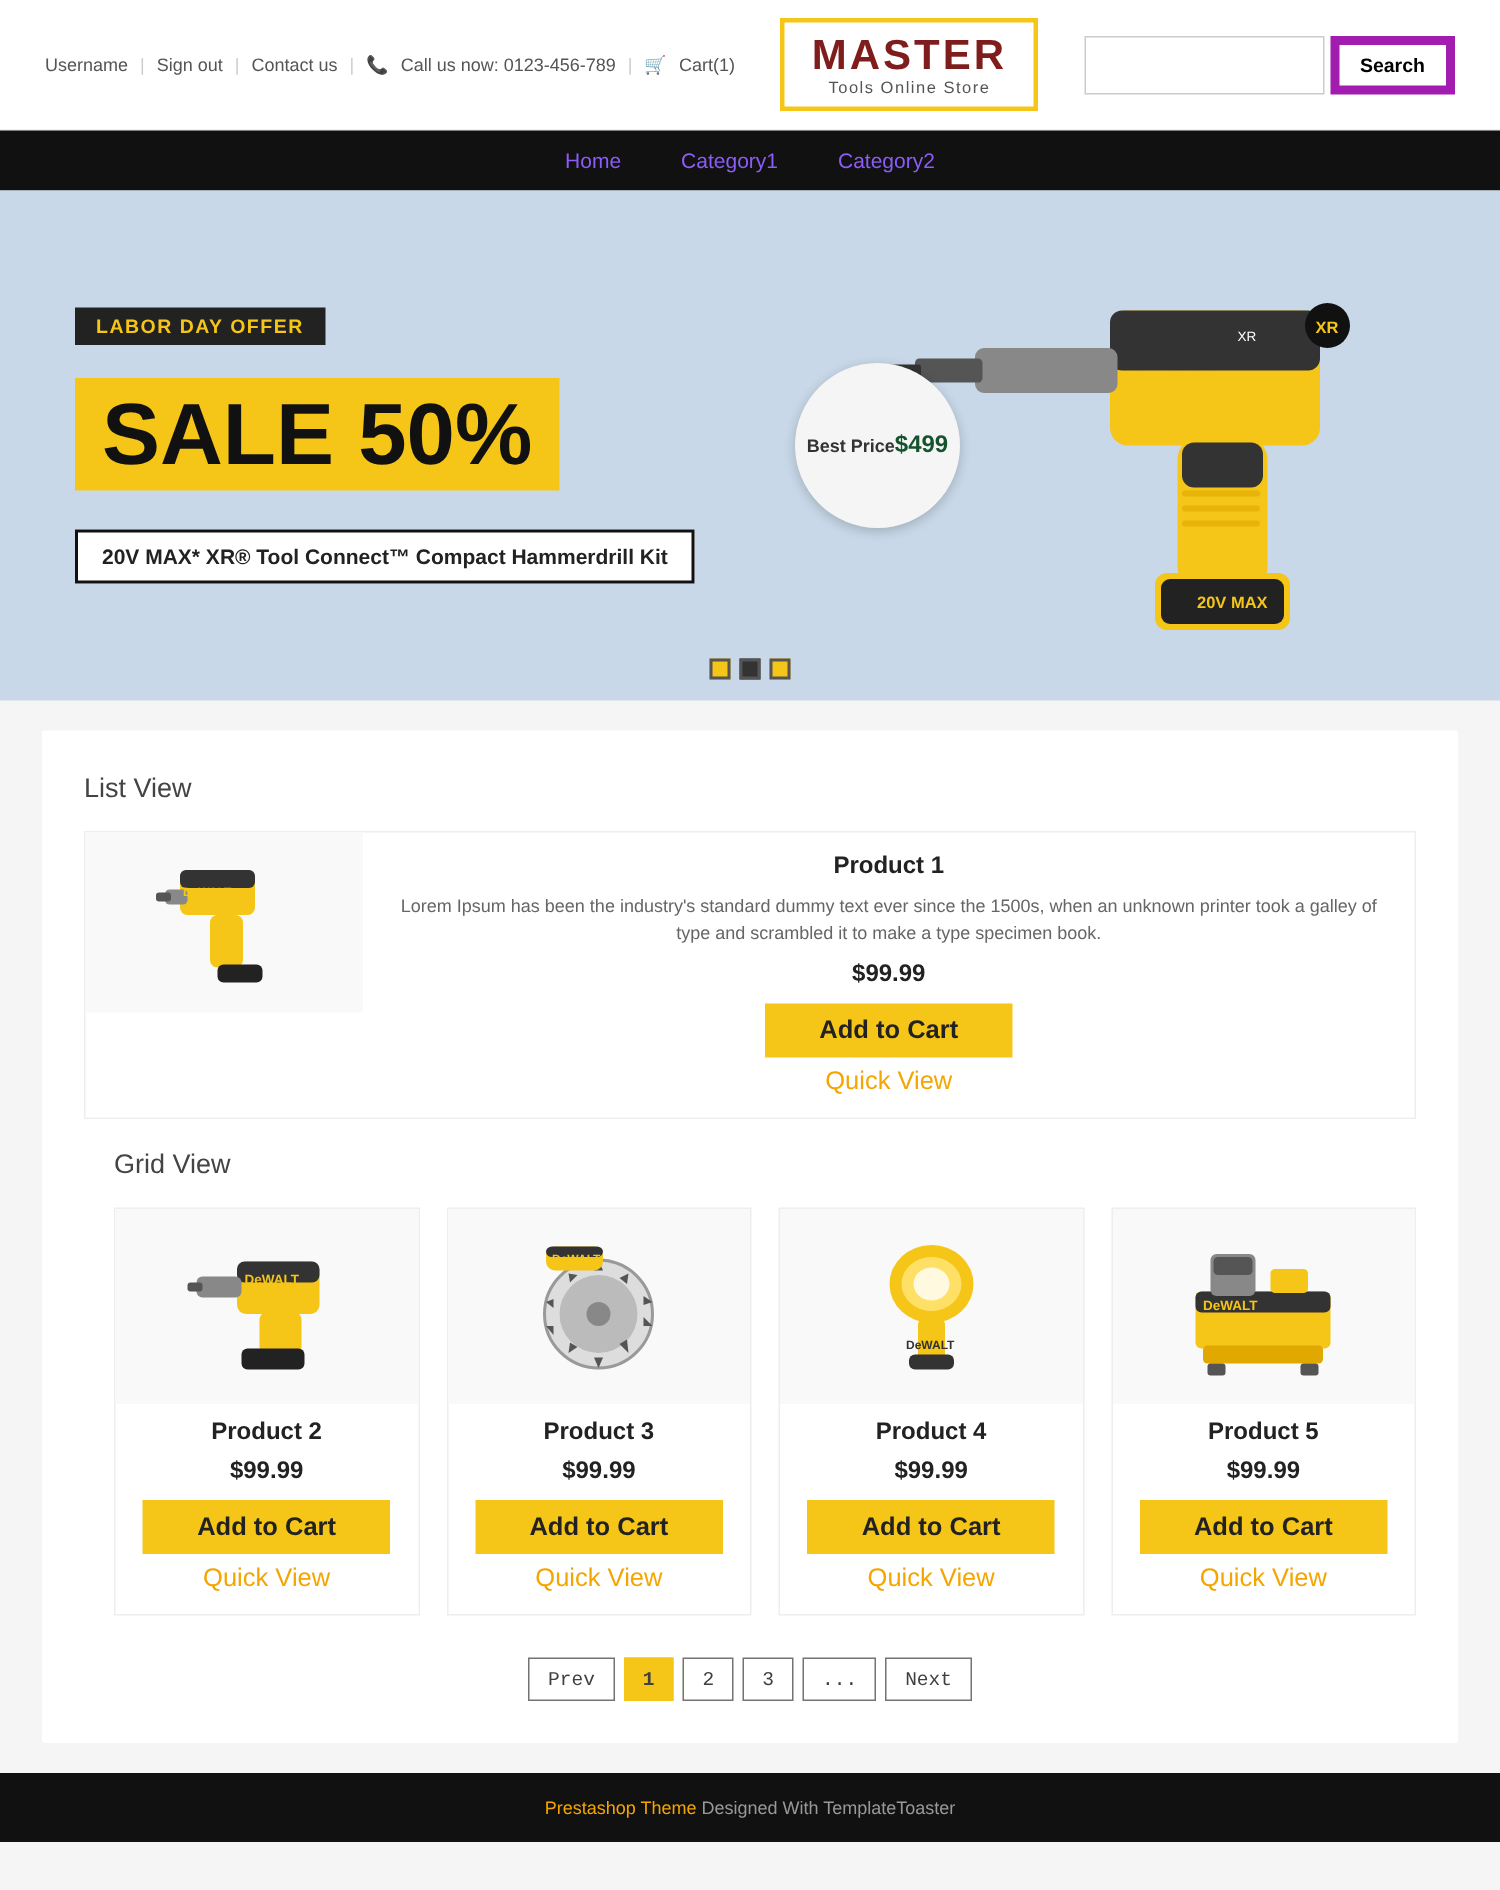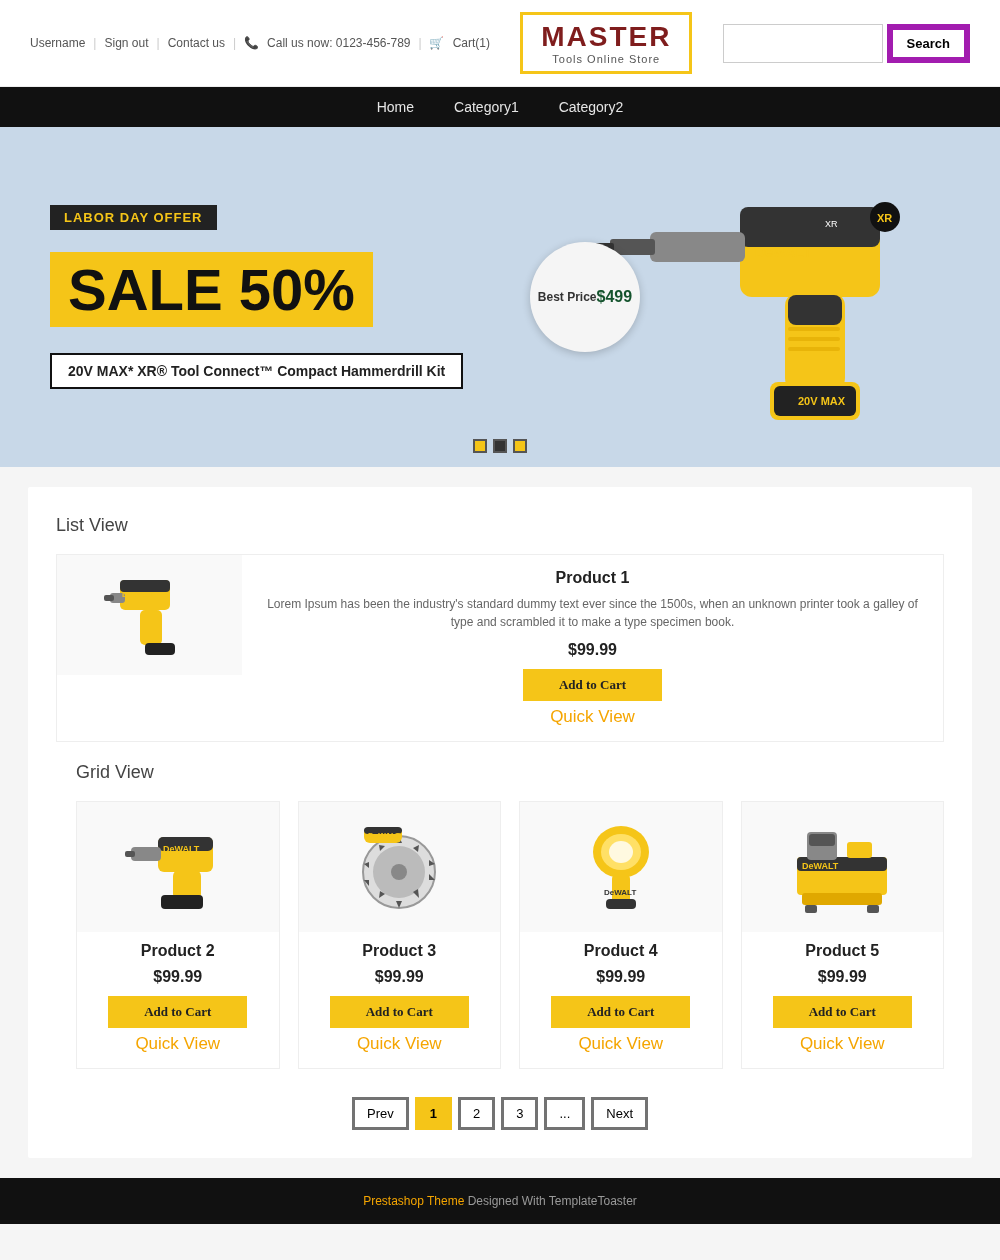--- a/index.html
+++ b/index.html
@@ -64,21 +64,21 @@
 
     
     .main-nav {
       background: #111;
       display: flex;
       justify-content: center;
       gap: 40px;
       padding: 12px 0;
     }
     .main-nav a {
-      color: #e5e5e5;
+      color: #8b5cf6;
       text-decoration: none;
       font-size: 14px;
       cursor: pointer;
     }
 
     
     .hero {
       background: #c8d8e8;
       position: relative;
       height: 340px;
@@ -212,25 +212,24 @@
     .product-price {
       font-size: 16px;
       font-weight: 700;
       color: #222;
       margin-bottom: 10px;
     }
     .add-to-cart-btn {
       background: #f5c518;
       border: none;
       padding: 8px 36px;
-      font-size: 13px;
+      font-size: 17px;
       font-weight: 700;
       cursor: pointer;
       color: #222;
-      font-family: Liberation Serif, serif;
     }
     .quick-view-link {
       display: block;
       margin-top: 6px;
       font-size: 17px;
       color: #f5a500;
       cursor: pointer;
       text-decoration: none;
     }
 
@@ -262,26 +261,27 @@
 
     
     .pagination {
       display: flex;
       justify-content: center;
       align-items: center;
       gap: 6px;
       margin-top: 28px;
     }
     .page-btn {
-      border: 3px solid #737373;
+      border: 1px solid #737373;
       background: #fff;
       padding: 6px 12px;
       font-size: 13px;
       cursor: pointer;
-      color: #000000;
+      color: #404040;
+      font-family: Liberation Mono, monospace;
     }
     .page-btn.active {
       background: #f5c518;
       border-color: #f5c518;
       font-weight: 700;
     }
 
     
     footer {
       background: #111;

